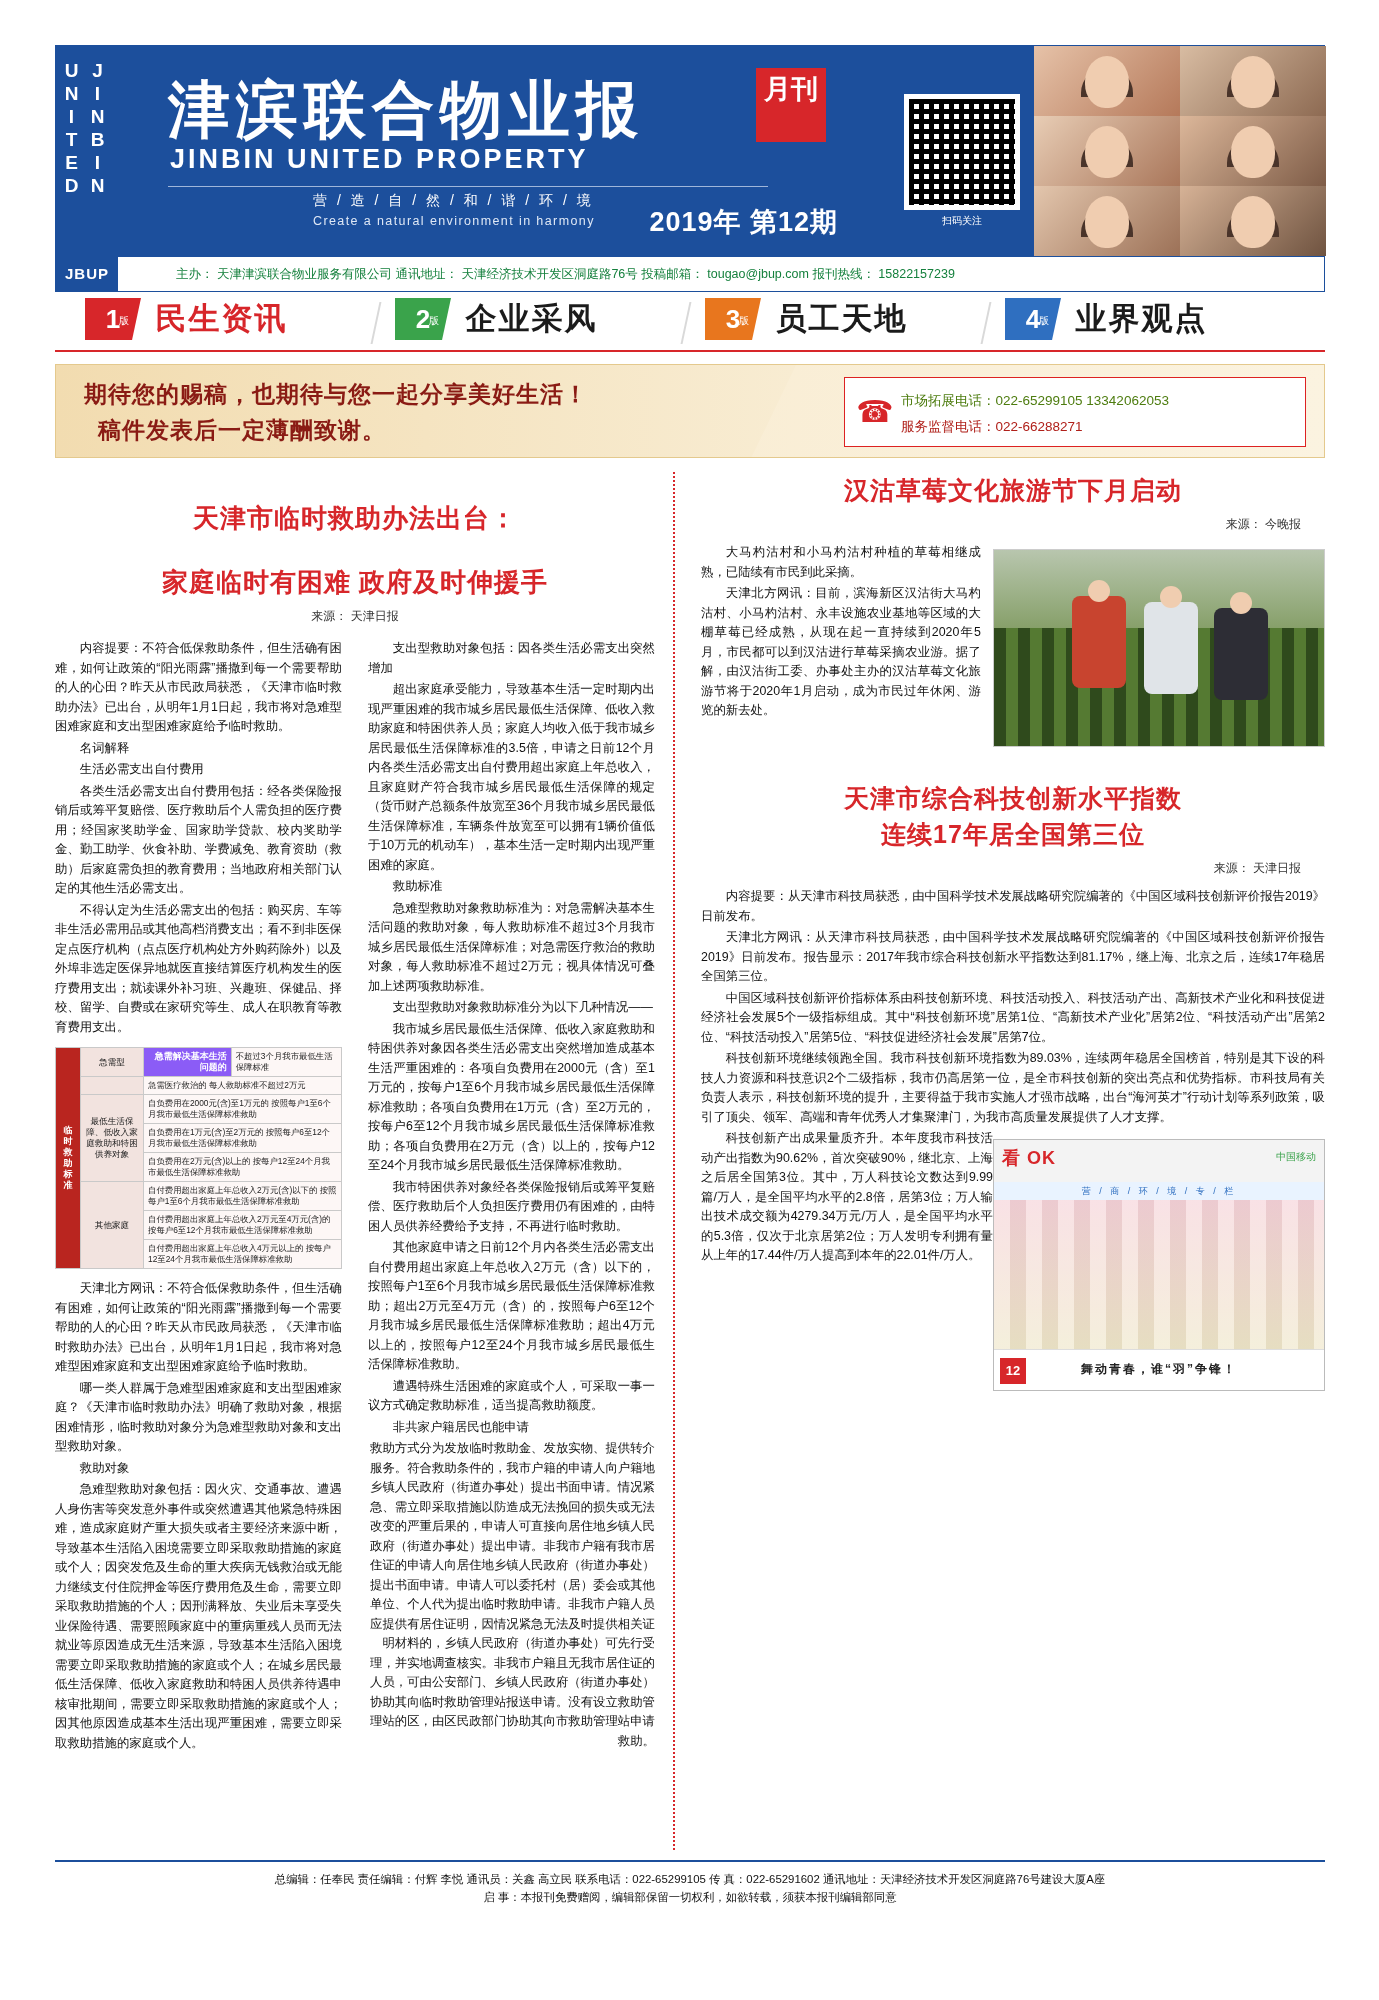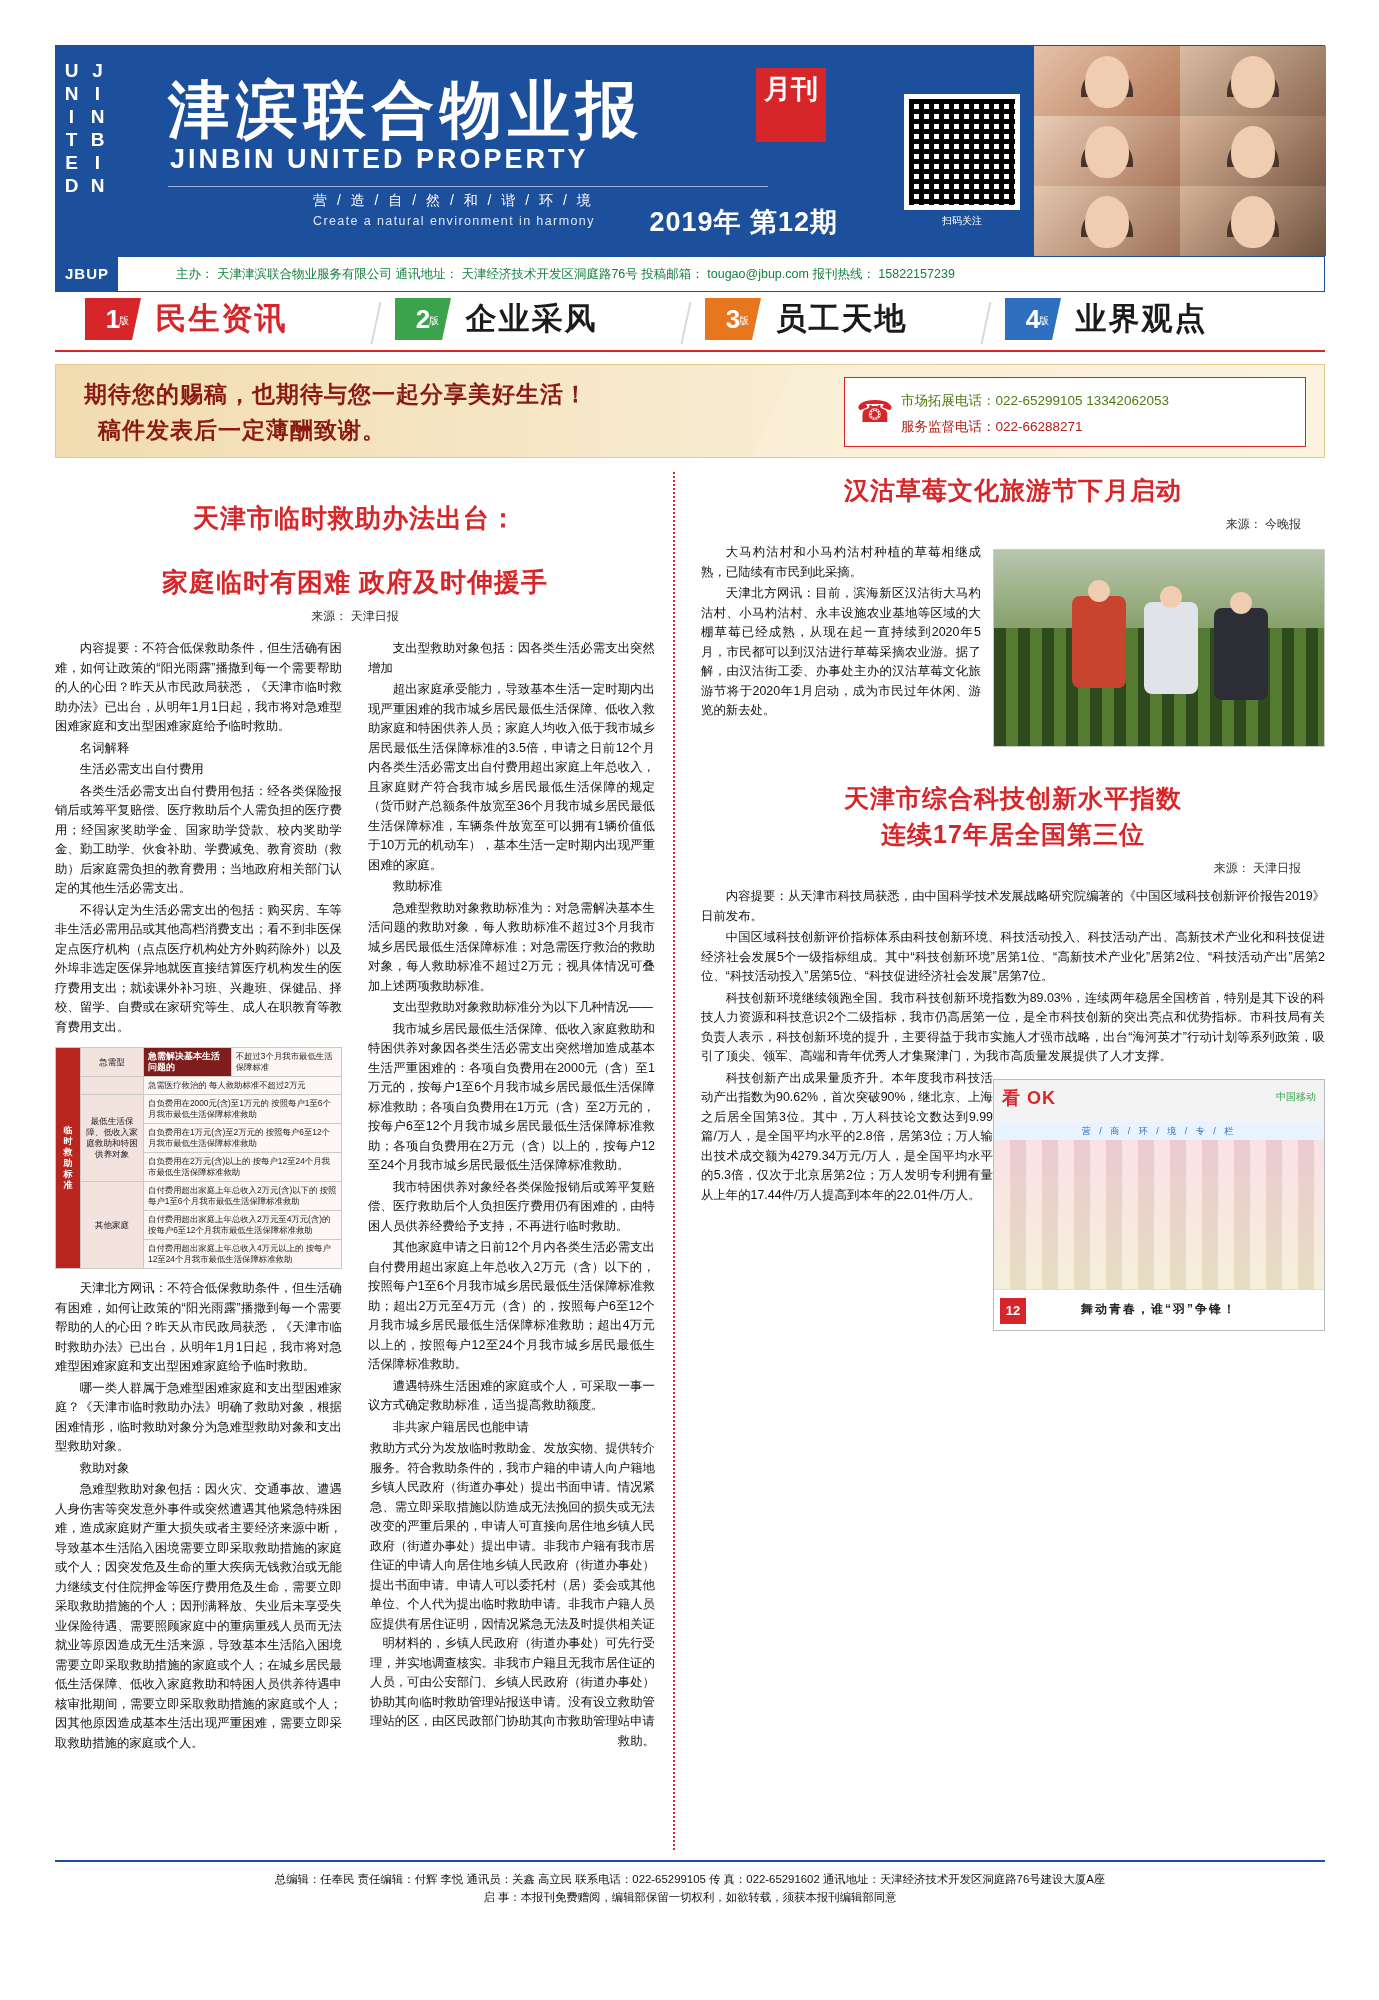--- a/index.html
+++ b/index.html
@@ -82,21 +82,21 @@
   .src{font-size:12px;color:#333;text-align:center;margin-top:8px;}
   .src.rt{text-align:right;padding-right:24px;}
 
   .twocol{column-count:2;column-gap:26px;margin-top:14px;}
   .p{font-size:12.4px;line-height:19.5px;text-align:justify;text-indent:2em;margin:0 0 2px 0;color:#111;}
   .p.right{text-align:right;text-indent:0;}
 
   
   .tbl{margin:10px 0 10px 0;width:100%;border-collapse:collapse;font-size:8.4px;line-height:11px;}
   .tbl td{border:1px solid #c9c9c9;padding:3px 4px;vertical-align:middle;color:#222;}
-  .tbl .hdr{background:#7f1d1d;color:#fff;text-align:left;font-size:9px;font-weight:bold;}
+  .tbl .hdr{background:#8b5cf6;color:#fff;text-align:right;font-size:9px;font-weight:bold;}
   .tbl .sidecell{background:#b9251f;color:#fff;text-align:center;width:16px;font-size:9px;font-weight:bold;}
   .tbl .cat{background:#f2e3df;text-align:center;width:54px;font-size:8.6px;}
   .tbl .amt{background:#fdf7f6;}
 
   
   .photo1{margin-top:10px;width:330px;height:196px;position:relative;overflow:hidden;border:1px solid #ccc;
     background:linear-gradient(180deg,#5d7a3a 0%,#3f5a27 45%,#6c8b45 100%);}
   .photo1 .rows{position:absolute;left:0;top:40%;width:100%;height:60%;
     background:repeating-linear-gradient(90deg,#2f4a1c 0 12px,#557a32 12px 24px);}
   .photo1 .person{position:absolute;width:54px;height:92px;border-radius:8px;}
@@ -325,20 +325,21 @@
       <p class="p">天津北方网讯：目前，滨海新区汉沽街大马杓沽村、小马杓沽村、永丰设施农业基地等区域的大棚草莓已经成熟，从现在起一直持续到2020年5月，市民都可以到汉沽进行草莓采摘农业游。据了解，由汉沽街工委、办事处主办的汉沽草莓文化旅游节将于2020年1月启动，成为市民过年休闲、游览的新去处。</p>
 
       <div style="clear:both;height:8px;"></div>
 
       <div class="hl2" style="margin-top:21px;">天津市综合科技创新水平指数</div>
       <div class="hl2">连续17年居全国第三位</div>
       <div class="src rt">来源： 天津日报</div>
 
       <div style="margin-top:10px;">
         <p class="p">内容提要：从天津市科技局获悉，由中国科学技术发展战略研究院编著的《中国区域科技创新评价报告2019》日前发布。</p>
+        <p class="p">天津北方网讯：从天津市科技局获悉，由中国科学技术发展战略研究院编著的《中国区域科技创新评价报告2019》日前发布。报告显示：2017年我市综合科技创新水平指数达到81.17%，继上海、北京之后，连续17年稳居全国第三位。</p>
         <p class="p">中国区域科技创新评价指标体系由科技创新环境、科技活动投入、科技活动产出、高新技术产业化和科技促进经济社会发展5个一级指标组成。其中“科技创新环境”居第1位、“高新技术产业化”居第2位、“科技活动产出”居第2位、“科技活动投入”居第5位、“科技促进经济社会发展”居第7位。</p>
         <p class="p">科技创新环境继续领跑全国。我市科技创新环境指数为89.03%，连续两年稳居全国榜首，特别是其下设的科技人力资源和科技意识2个二级指标，我市仍高居第一位，是全市科技创新的突出亮点和优势指标。市科技局有关负责人表示，科技创新环境的提升，主要得益于我市实施人才强市战略，出台“海河英才”行动计划等系列政策，吸引了顶尖、领军、高端和青年优秀人才集聚津门，为我市高质量发展提供了人才支撑。</p>
 
         <div class="adbox">
           <div class="ad-top">
             <div class="ad-logo">看 OK</div>
             <div class="ad-green">中国移动</div>
           </div>
           <div class="ad-strip">营 / 商 / 环 / 境 / 专 / 栏</div>
           <div class="ad-body">

